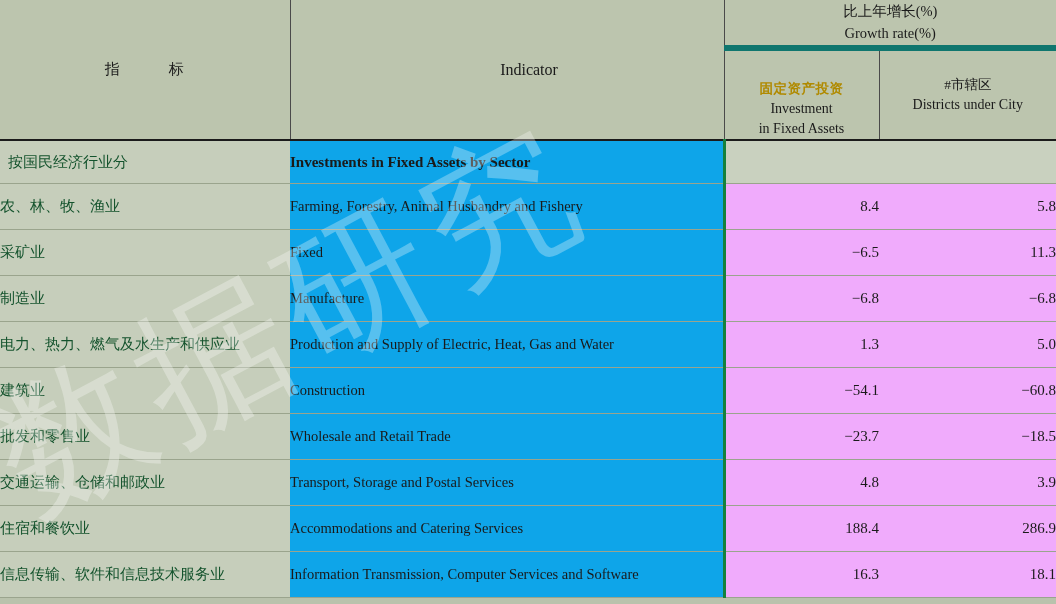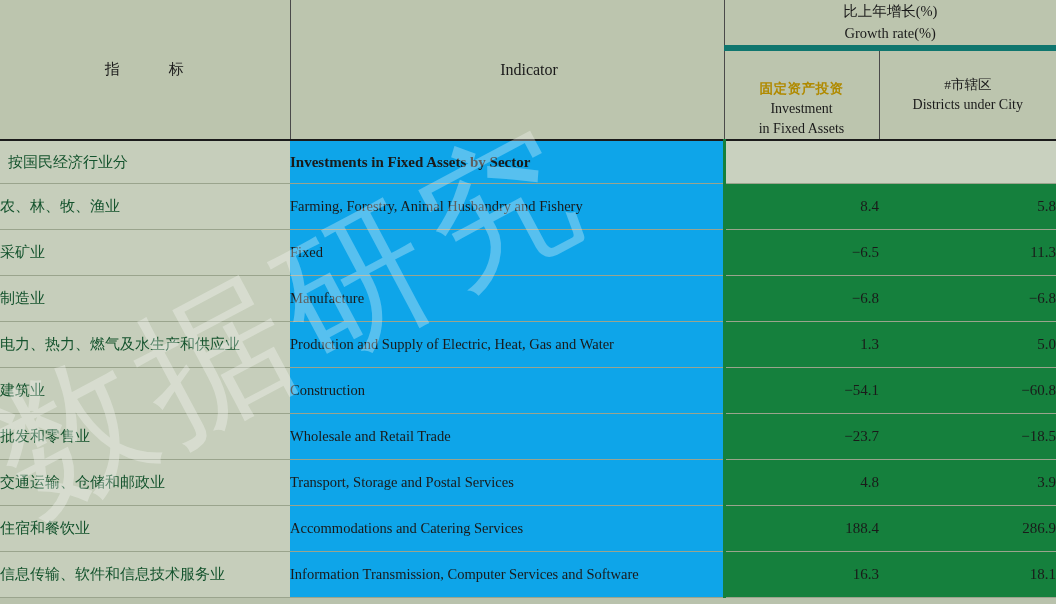--- a/index.html
+++ b/index.html
@@ -131,21 +131,21 @@
     color: #1a1a1a;
     padding-left: 18px;
     border-right: 3px solid #15803d;
   }
   td.c-en.section {
     font-weight: bold;
     font-family: "Liberation Serif", serif;
     font-size: 15px;
   }
   td.c-num {
-    background: #15803d;
+    background: #f0abfc;
     font-size: 15px;
     color: #1a1a1a;
     text-align: right;
     padding-right: 24px;
   }
   td.c-num.empty { background: #c9d1bf; }
 </style>
 </head>
 <body>
 

